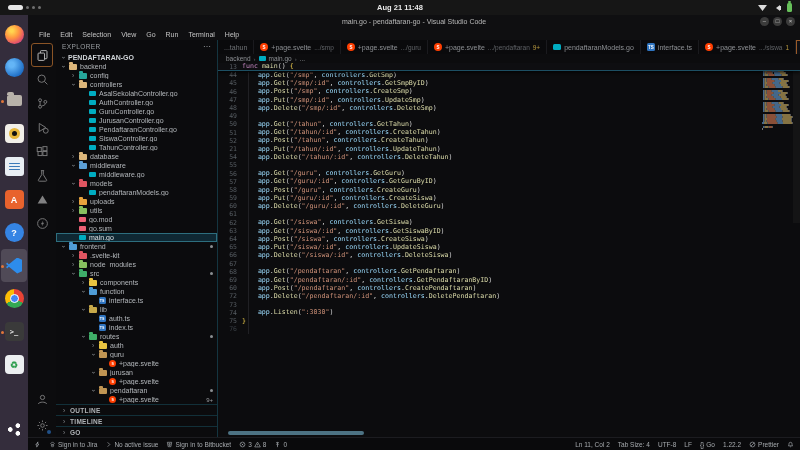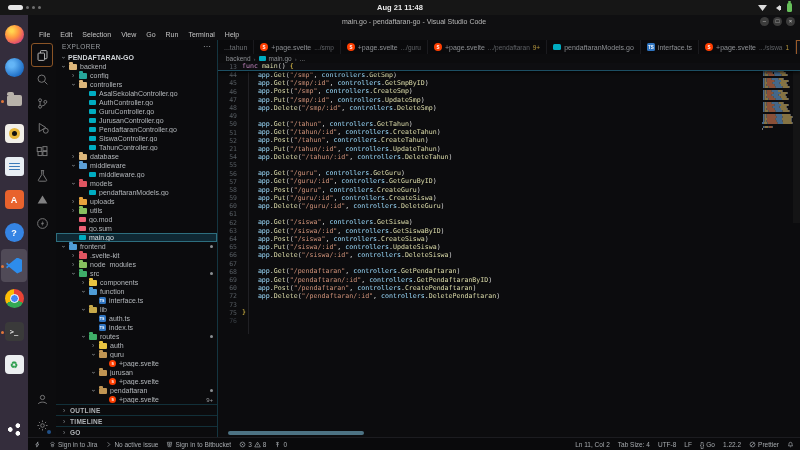--- a/index.html
+++ b/index.html
@@ -719,20 +719,24 @@
             </div>
             <div class="cl">
               <span class="ln">72</span>
               <code><span class="tk-p">	</span><span class="tk-v">app</span><span class="tk-p">.</span><span class="tk-f">Delete</span><span class="tk-p">(</span><span class="tk-s">"/pendaftaran/:id"</span><span class="tk-p">,</span><span class="tk-p"> </span><span class="tk-v">controllers</span><span class="tk-p">.</span><span class="tk-f">DeletePendaftaran</span><span class="tk-p">)</span></code>
             </div>
             <div class="cl">
               <span class="ln">73</span>
               <code></code>
             </div>
             <div class="cl">
+              <span class="ln">74</span>
+              <code><span class="tk-p">	</span><span class="tk-v">app</span><span class="tk-p">.</span><span class="tk-f">Listen</span><span class="tk-p">(</span><span class="tk-s">":3030"</span><span class="tk-p">)</span></code>
+            </div>
+            <div class="cl">
               <span class="ln">75</span>
               <code><span class="tk-b">}</span></code>
             </div>
             <div class="cl">
               <span class="ln dim">76</span>
               <code></code>
             </div>
             <div class="minimap" id="minimap">
               <div class="mm-row">
                 <i style="width: 2.2px; background: rgb(122, 74, 122);"></i>

